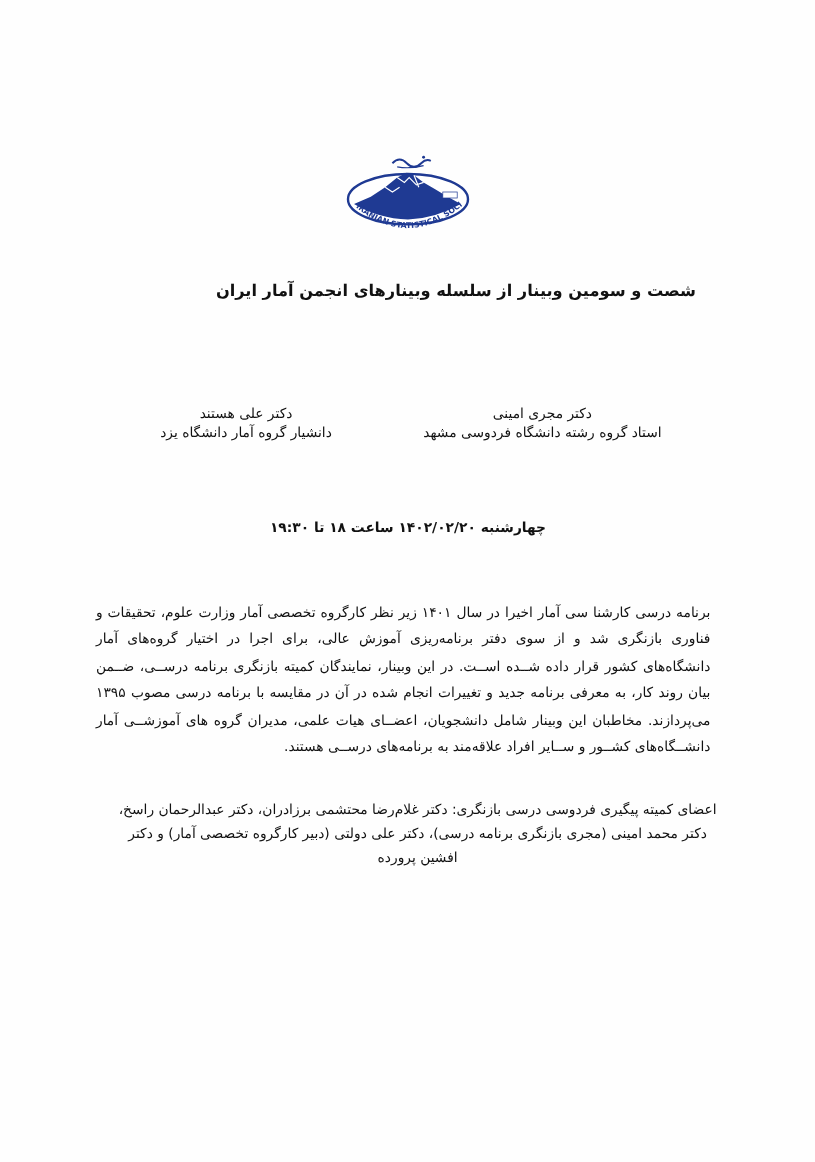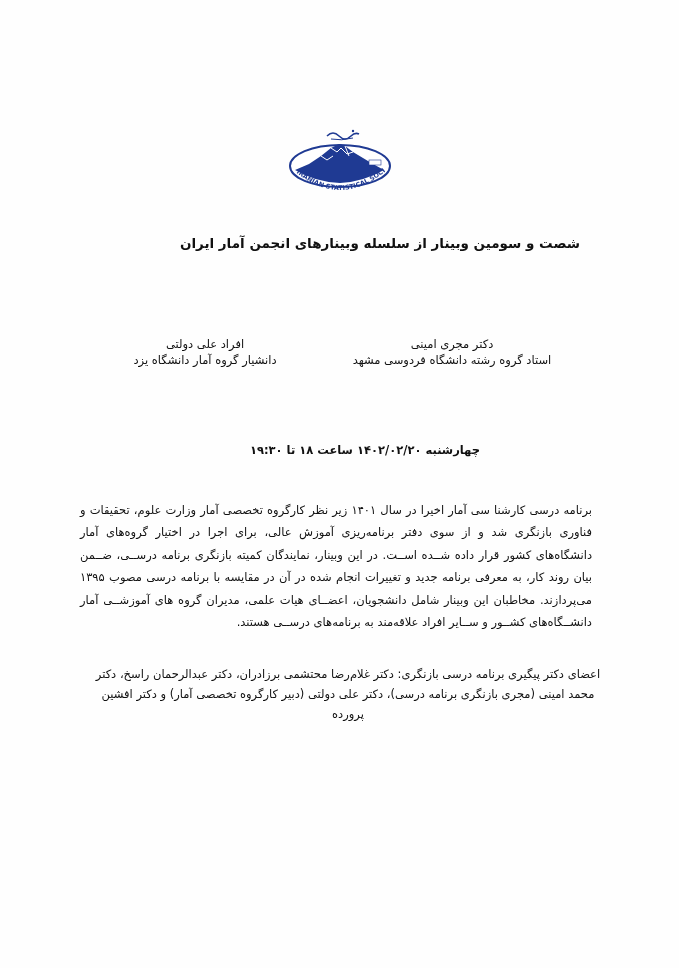--- a/index.html
+++ b/index.html
@@ -58,21 +58,22 @@
       line-height: 16px;
     }
     .speaker .name { display: block; }
     .speaker .affil { display: block; }
     .speaker-1 { left: 352px; width: 200px; top: 336px; }
     .speaker-2 { left: 120px; width: 170px; top: 336px; }
     .datetime {
       position: absolute;
       left: 200px;
       width: 280px;
-      top: 442px;
+      top: 431px;
+      text-align: center;
       font-weight: bold;
       font-size: 11.5px;
       line-height: 16px;
     }
     .paragraph {
       position: absolute;
       left: 80px;
       width: 512px;
       top: 487px;
       text-align: justify;
@@ -115,23 +116,23 @@
 
   <div class="title-series rtl">شصت و سومین وبینار از سلسله وبینارهای انجمن آمار ایران</div>
 
 
   <div class="speaker speaker-1 rtl">
     <span class="name">دکتر مجری امینی</span>
     <span class="affil">استاد گروه رشته دانشگاه فردوسی مشهد</span>
   </div>
 
   <div class="speaker speaker-2 rtl">
-    <span class="name">افراد علی دولتی</span>
+    <span class="name">دکتر علی هستند</span>
     <span class="affil">دانشیار گروه آمار دانشگاه یزد</span>
   </div>
 
   <div class="datetime rtl">چهارشنبه  ۱۴۰۲/۰۲/۲۰ ساعت ۱۸ تا ۱۹:۳۰</div>
 
   <p class="paragraph rtl">برنامه درسی کارشنا سی آمار اخیرا در سال ۱۴۰۱ زیر نظر کارگروه تخصصی آمار وزارت علوم، تحقیقات و فناوری بازنگری شد و از سوی دفتر برنامه‌ریزی آموزش عالی، برای اجرا در اختیار گروه‌های آمار دانشگاه‌های کشور قرار داده شــده اســت. در این وبینار، نمایندگان کمیته بازنگری برنامه درســی، ضــمن بیان روند کار، به معرفی برنامه جدید و تغییرات انجام شده در آن در مقایسه با برنامه درسی مصوب ۱۳۹۵ می‌پردازند. مخاطبان این وبینار شامل دانشجویان، اعضــای هیات علمی، مدیران گروه های آموزشــی آمار دانشــگاه‌های کشــور و ســایر افراد علاقه‌مند به برنامه‌های درســی هستند.</p>
 
-  <p class="committee rtl">اعضای دکتر پیگیری برنامه درسی بازنگری: دکتر غلام‌رضا محتشمی برزادران، دکتر عبدالرحمان راسخ، دکتر محمد امینی (مجری بازنگری برنامه درسی)، دکتر علی دولتی (دبیر کارگروه تخصصی آمار) و دکتر افشین پرورده</p>
+  <p class="committee rtl">اعضای کمیته پیگیری فردوسی درسی بازنگری: دکتر غلام‌رضا محتشمی برزادران، دکتر عبدالرحمان راسخ، دکتر محمد امینی (مجری بازنگری برنامه درسی)، دکتر علی دولتی (دبیر کارگروه تخصصی آمار) و دکتر افشین پرورده</p>
 
 </div>
 
 </body></html>

